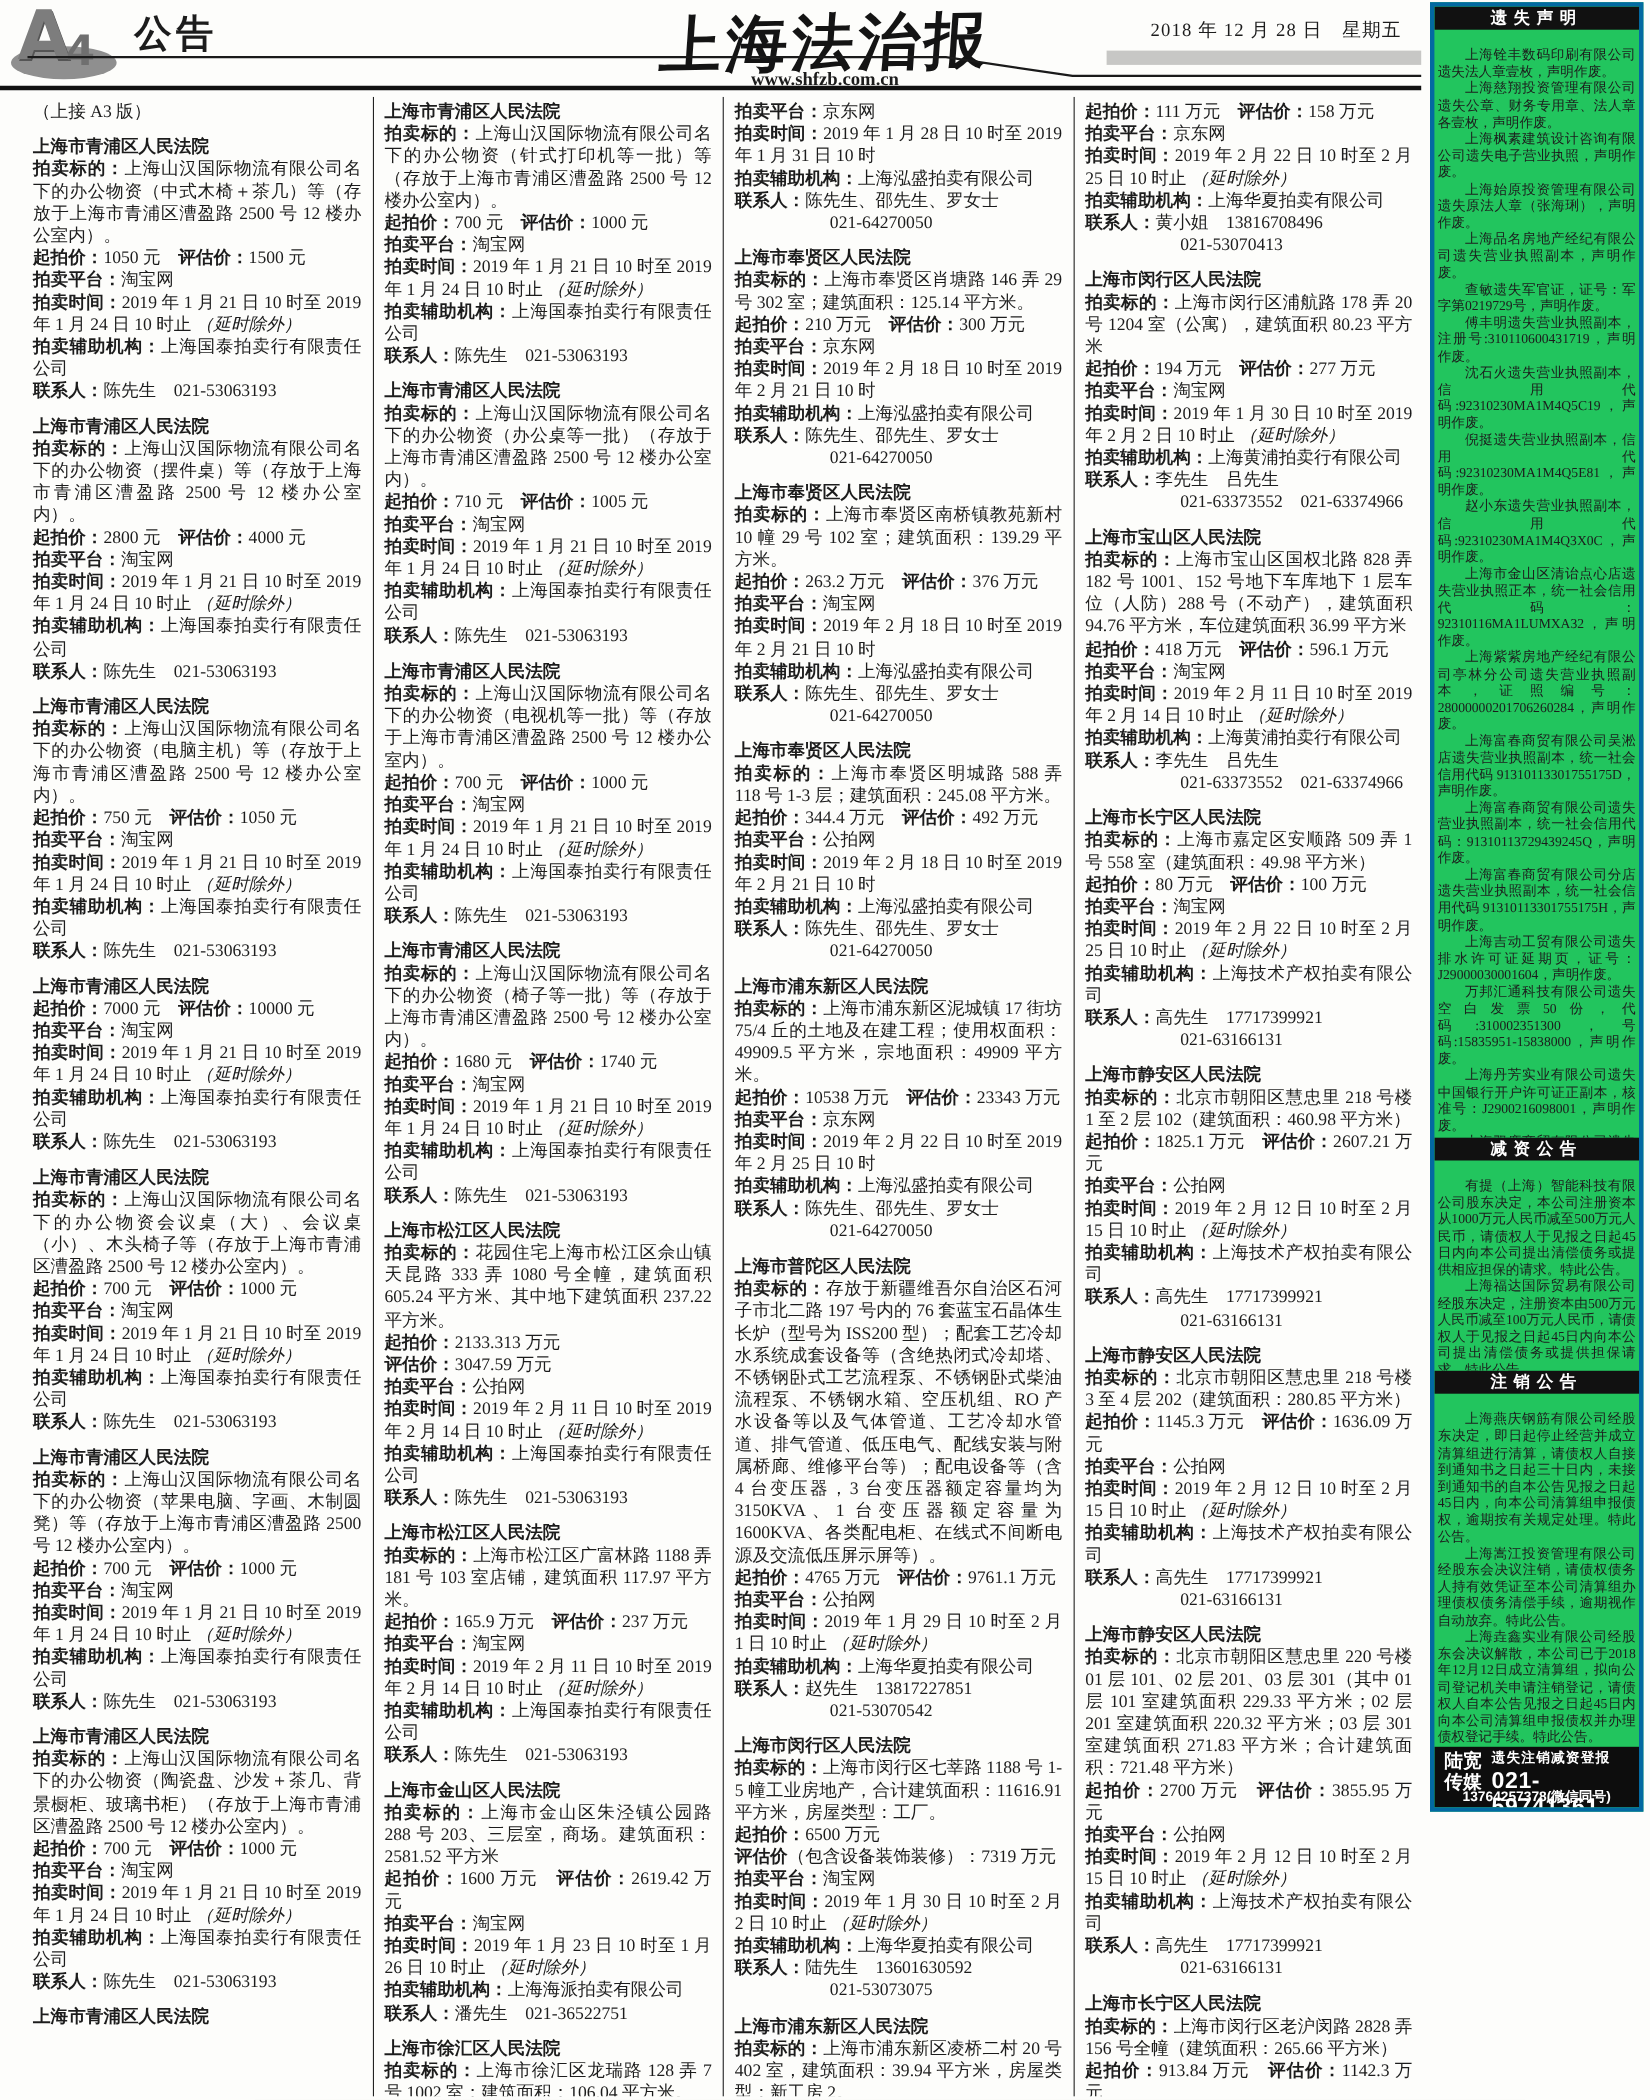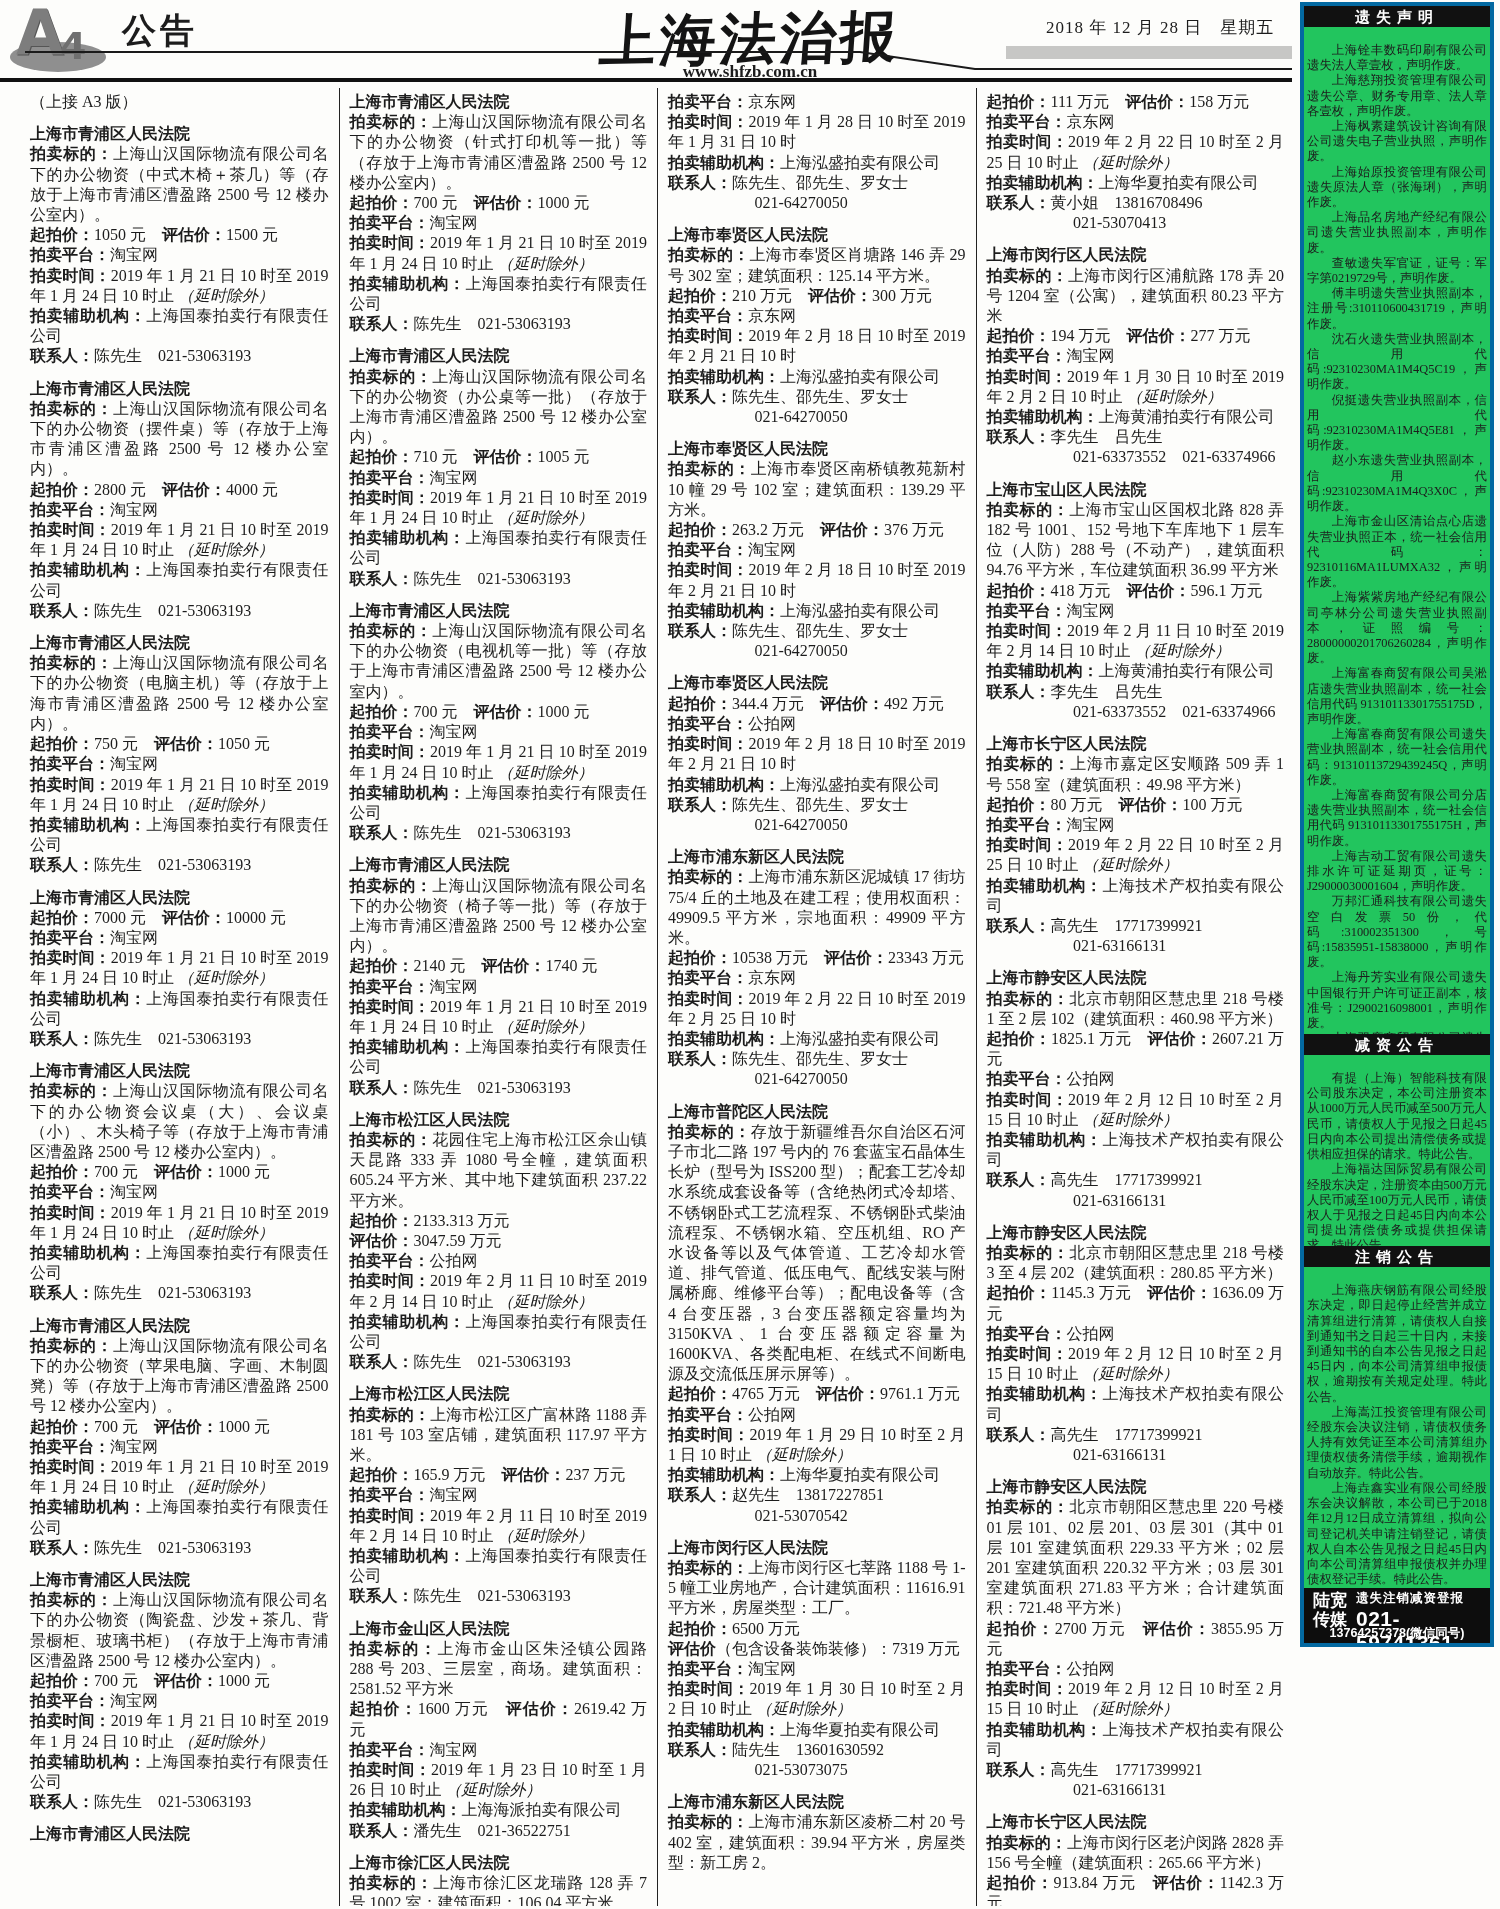--- a/index.html
+++ b/index.html
@@ -166,21 +166,21 @@
           <p class="ln"><span class="lb">拍卖标的：</span><span>上海山汉国际物流有限公司名下的办公物资（电视机等一批）等（存放于上海市青浦区漕盈路 2500 号 12 楼办公室内）。</span></p>
           <p class="ln"><span class="lb">起拍价：</span><span>700 元　</span><span class="lb">评估价：</span><span>1000 元</span></p>
           <p class="ln"><span class="lb">拍卖平台：</span><span>淘宝网</span></p>
           <p class="ln"><span class="lb">拍卖时间：</span><span>2019 年 1 月 21 日 10 时至 2019 年 1 月 24 日 10 时止 </span><span class="li">（延时除外）</span></p>
           <p class="ln"><span class="lb">拍卖辅助机构：</span><span>上海国泰拍卖行有限责任公司</span></p>
           <p class="ln"><span class="lb">联系人：</span><span>陈先生　021-53063193</span></p>
         </div>
         <div class="blk">
           <div class="court">上海市青浦区人民法院</div>
           <p class="ln"><span class="lb">拍卖标的：</span><span>上海山汉国际物流有限公司名下的办公物资（椅子等一批）等（存放于上海市青浦区漕盈路 2500 号 12 楼办公室内）。</span></p>
-          <p class="ln"><span class="lb">起拍价：</span><span>2140 元　</span><span class="lb">评估价：</span><span>1740 元</span></p>
+          <p class="ln"><span class="lb">起拍价：</span><span>1680 元　</span><span class="lb">评估价：</span><span>1740 元</span></p>
           <p class="ln"><span class="lb">拍卖平台：</span><span>淘宝网</span></p>
           <p class="ln"><span class="lb">拍卖时间：</span><span>2019 年 1 月 21 日 10 时至 2019 年 1 月 24 日 10 时止 </span><span class="li">（延时除外）</span></p>
           <p class="ln"><span class="lb">拍卖辅助机构：</span><span>上海国泰拍卖行有限责任公司</span></p>
           <p class="ln"><span class="lb">联系人：</span><span>陈先生　021-53063193</span></p>
         </div>
         <div class="blk">
           <div class="court">上海市松江区人民法院</div>
           <p class="ln"><span class="lb">拍卖标的：</span><span>花园住宅上海市松江区佘山镇天昆路 333 弄 1080 号全幢，建筑面积 605.24 平方米、其中地下建筑面积 237.22 平方米。</span></p>
           <p class="ln"><span class="lb">起拍价：</span><span>2133.313 万元</span></p>
           <p class="ln"><span class="lb">评估价：</span><span>3047.59 万元</span></p>
@@ -235,20 +235,21 @@
           <p class="ln"><span class="lb">拍卖标的：</span><span>上海市奉贤区南桥镇教苑新村 10 幢 29 号 102 室；建筑面积：139.29 平方米。</span></p>
           <p class="ln"><span class="lb">起拍价：</span><span>263.2 万元　</span><span class="lb">评估价：</span><span>376 万元</span></p>
           <p class="ln"><span class="lb">拍卖平台：</span><span>淘宝网</span></p>
           <p class="ln"><span class="lb">拍卖时间：</span><span>2019 年 2 月 18 日 10 时至 2019 年 2 月 21 日 10 时</span></p>
           <p class="ln"><span class="lb">拍卖辅助机构：</span><span>上海泓盛拍卖有限公司</span></p>
           <p class="ln"><span class="lb">联系人：</span><span>陈先生、邵先生、罗女士</span></p>
           <p class="ln phone"><span>021-64270050</span></p>
         </div>
         <div class="blk">
           <div class="court">上海市奉贤区人民法院</div>
+          <p class="ln"><span class="lb">拍卖标的：</span><span>上海市奉贤区明城路 588 弄 118 号 1-3 层；建筑面积：245.08 平方米。</span></p>
           <p class="ln"><span class="lb">起拍价：</span><span>344.4 万元　</span><span class="lb">评估价：</span><span>492 万元</span></p>
           <p class="ln"><span class="lb">拍卖平台：</span><span>公拍网</span></p>
           <p class="ln"><span class="lb">拍卖时间：</span><span>2019 年 2 月 18 日 10 时至 2019 年 2 月 21 日 10 时</span></p>
           <p class="ln"><span class="lb">拍卖辅助机构：</span><span>上海泓盛拍卖有限公司</span></p>
           <p class="ln"><span class="lb">联系人：</span><span>陈先生、邵先生、罗女士</span></p>
           <p class="ln phone"><span>021-64270050</span></p>
         </div>
         <div class="blk">
           <div class="court">上海市浦东新区人民法院</div>
           <p class="ln"><span class="lb">拍卖标的：</span><span>上海市浦东新区泥城镇 17 街坊 75/4 丘的土地及在建工程；使用权面积：49909.5 平方米，宗地面积：49909 平方米。</span></p>

